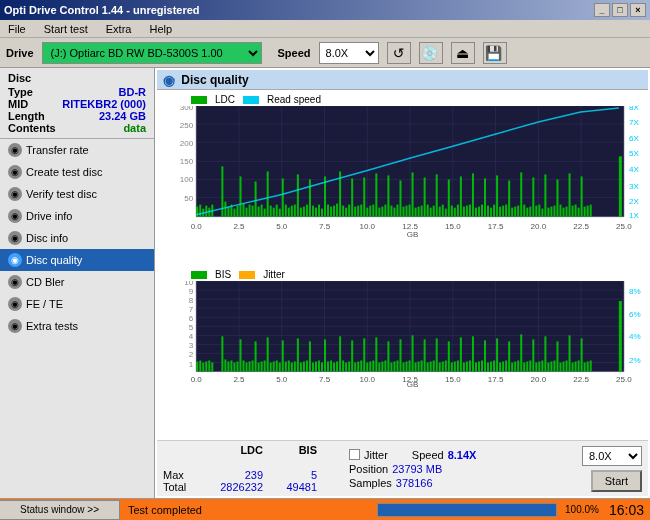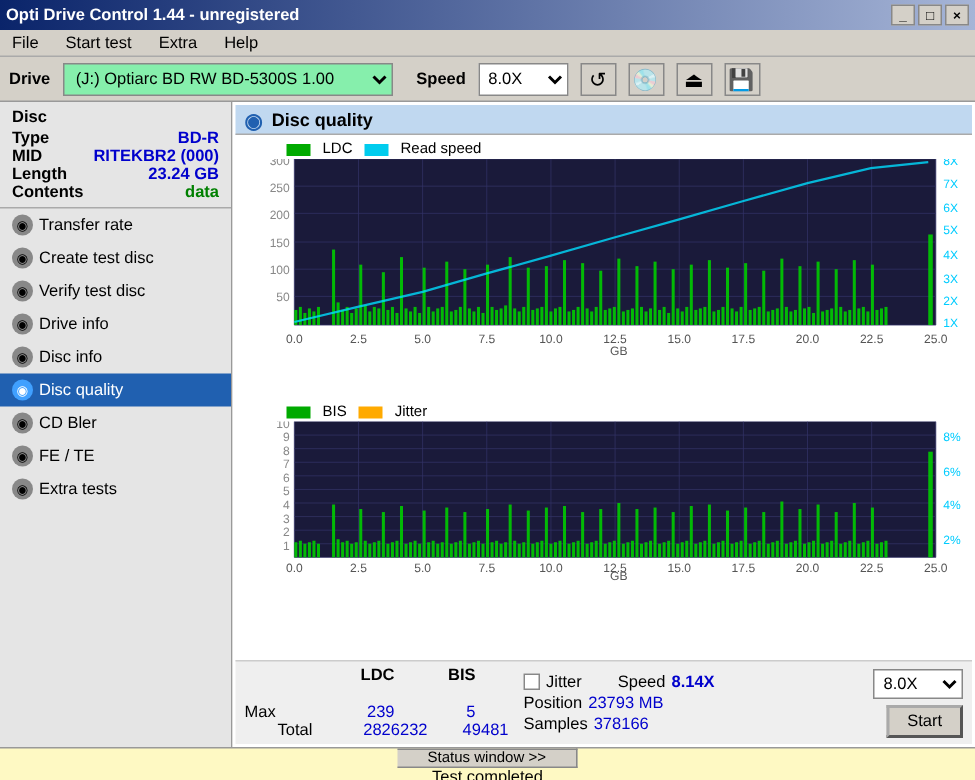--- a/index.html
+++ b/index.html
@@ -42,21 +42,21 @@
       background: #d4d0c8;
       height: 30px;
       display: flex;
       align-items: center;
       padding: 2px 6px;
       border-bottom: 1px solid #999;
       gap: 8px;
     }
     .drive-label { font-weight: bold; font-size: 11px; }
     .drive-select {
-      height: 22px; font-size: 11px; background: #86efac; border: 1px solid #888;
+      height: 22px; font-size: 11px; background: #22c55e; border: 1px solid #888;
       padding: 0 4px; min-width: 220px;
     }
     .speed-label { font-weight: bold; font-size: 11px; margin-left: 8px; }
     .speed-select { height: 22px; font-size: 11px; background: white; border: 1px solid #888; padding: 0 2px; width: 60px; }
     .toolbar-btn {
       width: 24px; height: 22px; background: #d4d0c8; border: 1px solid #888;
       display: flex; align-items: center; justify-content: center; cursor: pointer; font-size: 14px;
     }
 
     
@@ -96,25 +96,24 @@
       font-size: 9px; flex-shrink: 0;
     }
     .nav-icon-gray { background: #888; }
     .nav-icon-active { background: #40a0ff; }
 
     
     .status-bar {
       position: absolute;
       bottom: 0; left: 0; right: 0;
       height: 22px;
-      background: #fef9c3;
+      background: #f97316;
       border-top: 1px solid #999;
       display: flex;
       align-items: center;
-      flex-direction: column;
     }
     .status-window-btn {
       width: 120px; height: 20px; font-size: 10px;
       background: #d4d0c8; border: 1px solid #888;
       display: flex; align-items: center; justify-content: center;
       cursor: pointer; border-left: none;
     }
     .status-text {
       padding: 0 8px; font-size: 11px; flex: 1;
     }
@@ -695,21 +694,21 @@
         <div style="display:flex; gap:4px; margin-bottom:1px;">
           <span style="width:36px;"></span>
           <span style="width:60px; text-align:right; font-weight:bold;">LDC</span>
           <span style="width:50px; text-align:right; font-weight:bold;">BIS</span>
         </div>
         <div style="display:flex; gap:4px;margin-top:12px;">
           <span style="width:36px;">Max</span>
           <span style="width:60px; text-align:right; color:#0000cc;">239</span>
           <span style="width:50px; text-align:right; color:#0000cc;">5</span>
         </div>
-        <div style="display:flex; gap:4px;margin-left:22px;">
+        <div style="display:flex; gap:4px;">
           <span style="width:36px;">Total</span>
           <span style="width:60px; text-align:right; color:#0000cc;">2826232</span>
           <span style="width:50px; text-align:right; color:#0000cc;">49481</span>
         </div>
       </div>
 
       <div style="display:flex; flex-direction:column; gap:2px; flex:1;">
         <div style="display:flex; align-items:center; gap:4px;">
           <div class="checkbox"></div>
           <span>Jitter</span>

